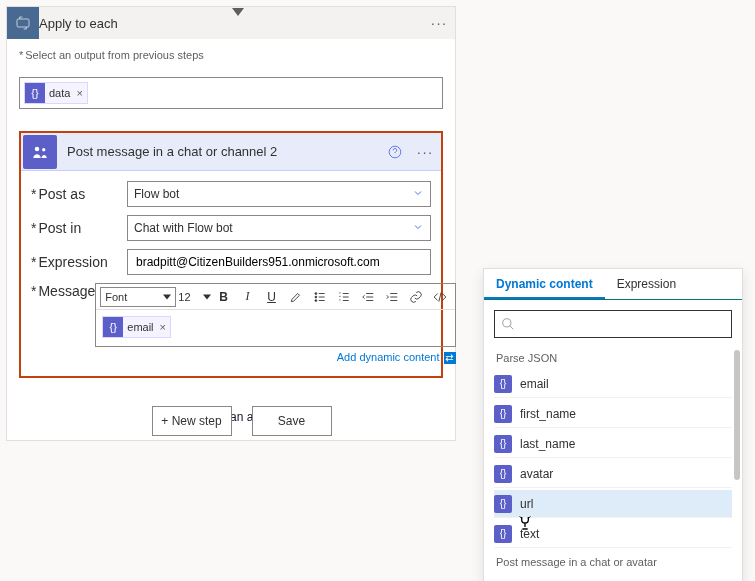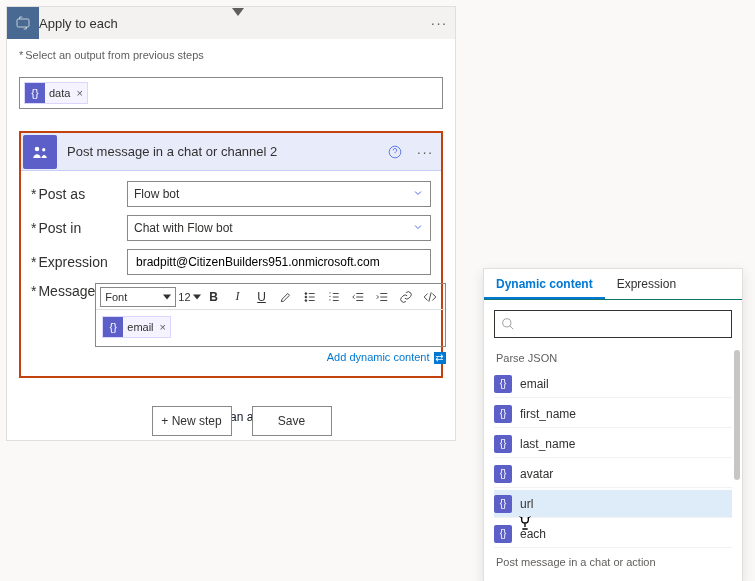--- a/index.html
+++ b/index.html
@@ -36,21 +36,21 @@
   .sel, .inp { width: 100%; height: 26px; border: 1px solid #8a8886; padding: 0 6px; font-size: 12px; background: #fff; display: flex; align-items: center; justify-content: space-between; }
   .chev svg { width: 12px; height: 12px; stroke: #4f6bed; fill: none; stroke-width: 2; }
   .inp input { border: 0; outline: 0; width: 100%; font-size: 12px; }
 
   .rte { border: 1px solid #8a8886; }
   .tb { display: flex; align-items: center; height: 26px; border-bottom: 1px solid #e1dfdd; padding: 0 4px; gap: 2px; }
   .tbtn { min-width: 22px; height: 22px; display: flex; align-items: center; justify-content: center; color: #323130; font-size: 12px; }
   .tbtn svg { width: 14px; height: 14px; stroke: #323130; fill: none; stroke-width: 1.5; }
   .fontsel { width: 76px; height: 20px; border: 1px solid #8a8886; display: flex; align-items: center; padding: 0 4px; font-size: 11px; justify-content: space-between; }
   .fontsel svg { width: 8px; height: 8px; fill: #323130; }
-  .sizesel { display: flex; align-items: center; font-size: 11px; gap: 2px; }
+  .sizesel { display: flex; align-items: center; font-size: 11px; gap: 12px; }
   .rte-body { padding: 6px; min-height: 36px; }
   .dyn-link { text-align: right; padding: 4px 0 0 0; font-size: 11px; color: #0078d4; }
   .dyn-link .plus { display: inline-block; width: 12px; height: 12px; background: #0078d4; color: #fff; text-align: center; line-height: 12px; margin-left: 4px; font-size: 10px; }
 
   .add-action { display: flex; align-items: center; justify-content: center; gap: 4px; padding: 20px 0 16px 0; color: #0f172a; font-size: 12px; cursor: pointer; }
   .add-action svg { width: 18px; height: 14px; stroke: #0078d4; fill: none; stroke-width: 1.5; }
 
   .bottom-btns { position: absolute; left: 6px; top: 406px; width: 450px; display: flex; justify-content: center; gap: 20px; padding-left: 21px; }
   .btn { width: 80px; height: 30px; border: 1px solid #8a8886; background: #fff; display: flex; align-items: center; justify-content: center; font-size: 12px; cursor: pointer; }
 
@@ -273,23 +273,23 @@
     <div class="dc-item">
         <span class="dc-ic">{}</span>
         <span class="dc-lab">avatar</span>
       </div>
     <div class="dc-item hover">
         <span class="dc-ic">{}</span>
         <span class="dc-lab">url</span>
       </div>
     <div class="dc-item">
         <span class="dc-ic">{}</span>
-        <span class="dc-lab">each</span>
-      </div>
-    <div class="dc-foot">Post message in a chat or action</div>
+        <span class="dc-lab">text</span>
+      </div>
+    <div class="dc-foot">Post message in a chat or avatar</div>
   </div>
 </div>
 
 <div class="cursor" style="left:517px; top:515px">
   <svg viewBox="0 0 24 24">
       <path d="M7 3 v4 a5 5 0 0 0 10 0 V3 M12 12 v6 M8 21 h8" fill="none" stroke="#000" stroke-width="2"></path>
       <path d="M4 2 l3 3 M20 2 l-3 3" stroke="#000" stroke-width="1.5"></path>
     </svg>
 </div>
 

